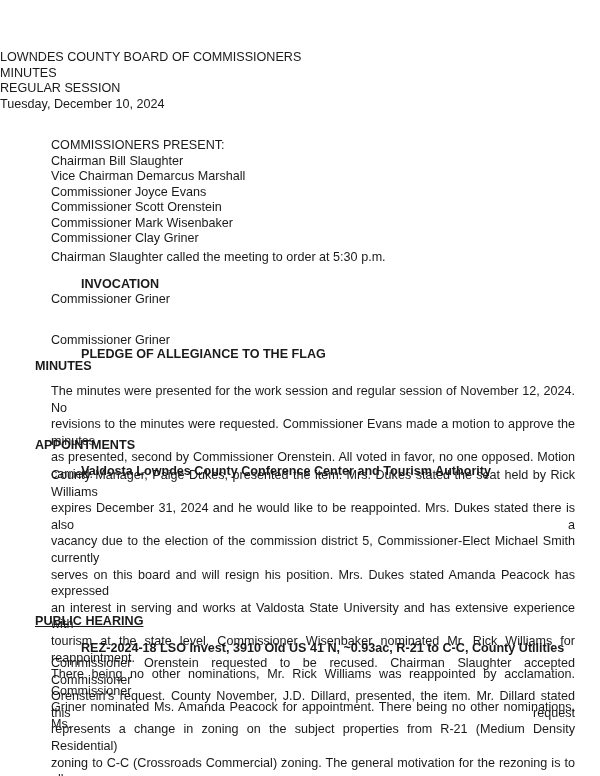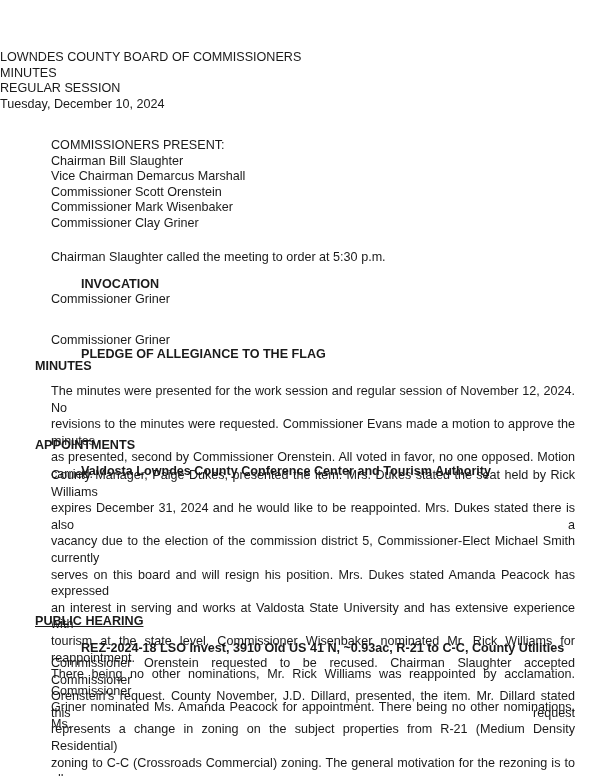--- a/index.html
+++ b/index.html
@@ -22,20 +22,21 @@
     <div>LOWNDES COUNTY BOARD OF COMMISSIONERS</div>
     <div>MINUTES</div>
     <div>REGULAR SESSION</div>
     <div>Tuesday, December 10, 2024</div>
   </div>
 
   <div class="blk" style="top:138px; line-height:15.5px;">
     <div>COMMISSIONERS PRESENT:</div>
     <div>Chairman Bill Slaughter</div>
     <div>Vice Chairman Demarcus Marshall</div>
+    <div>Commissioner Joyce Evans</div>
     <div>Commissioner Scott Orenstein</div>
     <div>Commissioner Mark Wisenbaker</div>
     <div>Commissioner Clay Griner</div>
   </div>
 
   <div class="blk" style="top:249px;">Chairman Slaughter called the meeting to order at 5:30 p.m.</div>
 
   <div class="head" style="top:276px;">INVOCATION</div>
   <div class="blk" style="top:291px;">Commissioner Griner</div>
 

